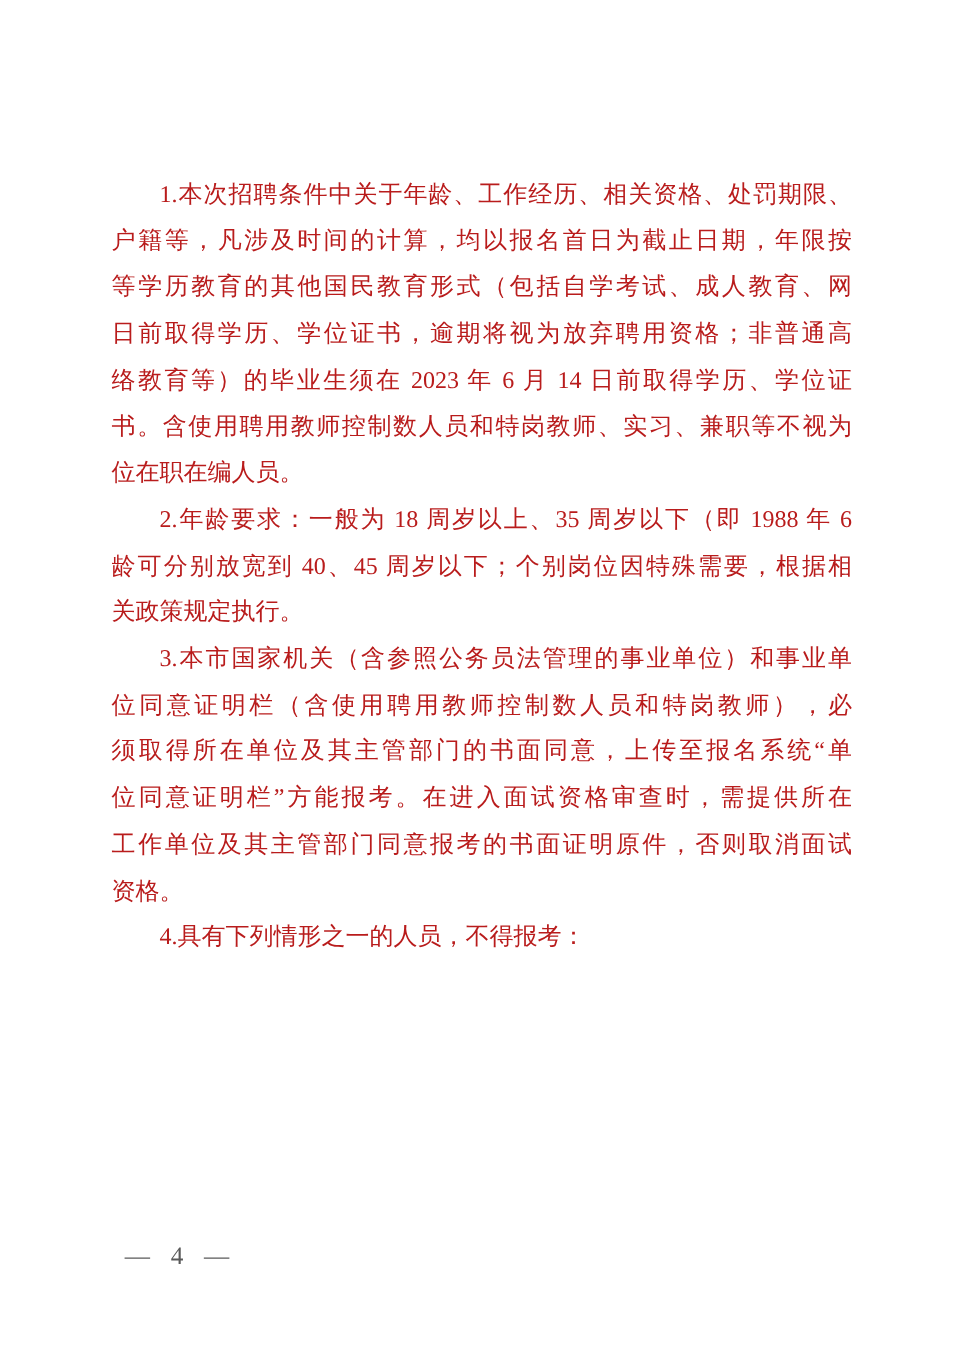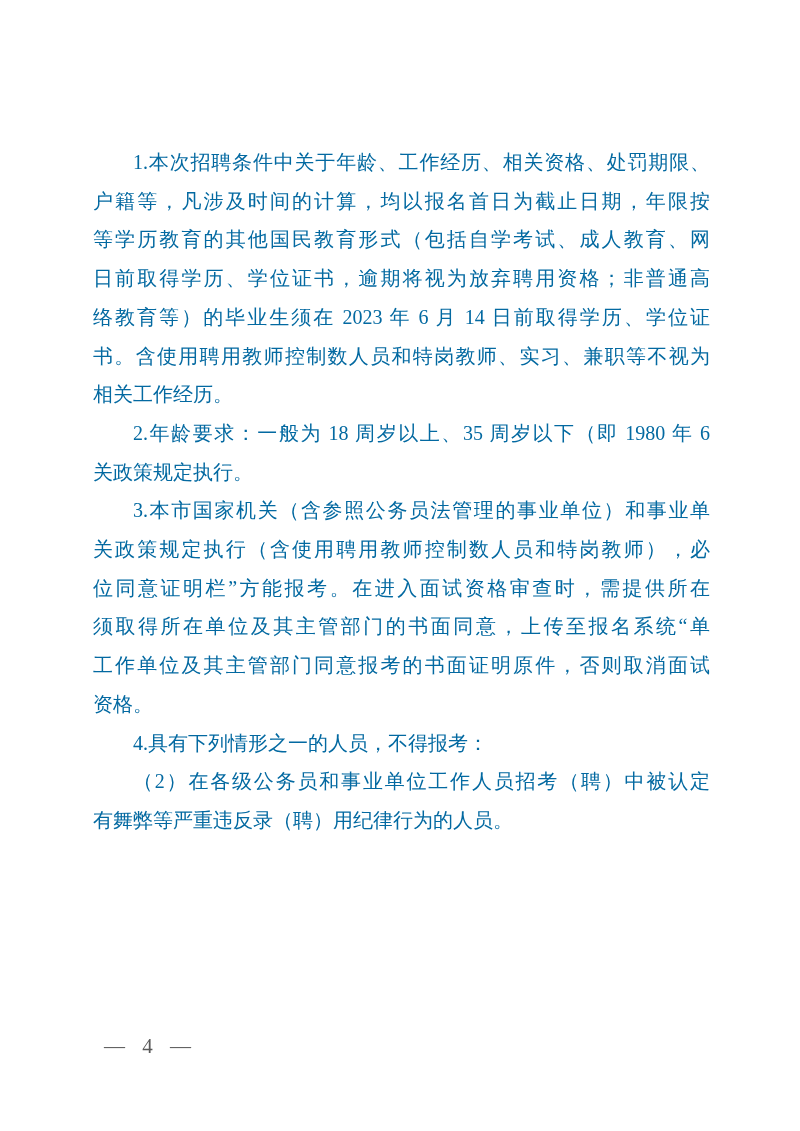--- a/index.html
+++ b/index.html
@@ -15,21 +15,21 @@
     overflow: hidden;
     font-family: "Liberation Serif", "DejaVu Serif", serif;
   }
   .doc-body {
     position: absolute;
     left: 93px;
     top: 143px;
     width: 617px;
     font-size: 20px;
     line-height: 38.7px;
-    color: #0369a1;
+    color: #b91c1c;
     font-family: "Liberation Serif", "DejaVu Serif", serif;
   }
   .para {
     margin: 0;
     padding: 0;
   }
   .line {
     display: block;
     white-space: normal;
   }
@@ -58,36 +58,33 @@
 <div class="page">
   <div class="doc-body">
 
   <p class="para">
         <span class="line first j">1.本次招聘条件中关于年龄、工作经历、相关资格、处罚期限、</span>
         <span class="line j">户籍等，凡涉及时间的计算，均以报名首日为截止日期，年限按</span>
         <span class="line j">等学历教育的其他国民教育形式（包括自学考试、成人教育、网</span>
         <span class="line j">日前取得学历、学位证书，逾期将视为放弃聘用资格；非普通高</span>
         <span class="line j">络教育等）的毕业生须在 2023 年 6 月 14 日前取得学历、学位证</span>
         <span class="line j">书。含使用聘用教师控制数人员和特岗教师、实习、兼职等不视为</span>
-        <span class="line">相关工作经历。</span>
+        <span class="line">位在职在编人员。</span>
       </p>
       <p class="para">
-        <span class="line first j">2.年龄要求：一般为 18 周岁以上、35 周岁以下（即 1980 年 6</span>
+        <span class="line first j">2.年龄要求：一般为 18 周岁以上、35 周岁以下（即 1988 年 6</span>
+        <span class="line j">龄可分别放宽到 40、45 周岁以下；个别岗位因特殊需要，根据相</span>
         <span class="line">关政策规定执行。</span>
       </p>
       <p class="para">
         <span class="line first j">3.本市国家机关（含参照公务员法管理的事业单位）和事业单</span>
-        <span class="line j">关政策规定执行（含使用聘用教师控制数人员和特岗教师），必</span>
+        <span class="line j">位同意证明栏（含使用聘用教师控制数人员和特岗教师），必</span>
+        <span class="line j">须取得所在单位及其主管部门的书面同意，上传至报名系统“单</span>
         <span class="line j">位同意证明栏”方能报考。在进入面试资格审查时，需提供所在</span>
-        <span class="line j">须取得所在单位及其主管部门的书面同意，上传至报名系统“单</span>
         <span class="line j">工作单位及其主管部门同意报考的书面证明原件，否则取消面试</span>
         <span class="line">资格。</span>
       </p>
       <p class="para">
         <span class="line first">4.具有下列情形之一的人员，不得报考：</span>
       </p>
-      <p class="para">
-        <span class="line first j">（2）在各级公务员和事业单位工作人员招考（聘）中被认定</span>
-        <span class="line">有舞弊等严重违反录（聘）用纪律行为的人员。</span>
-      </p>
     </div>
   <div class="page-footer">— 4 —</div>
 </div>
 
 </body></html>

